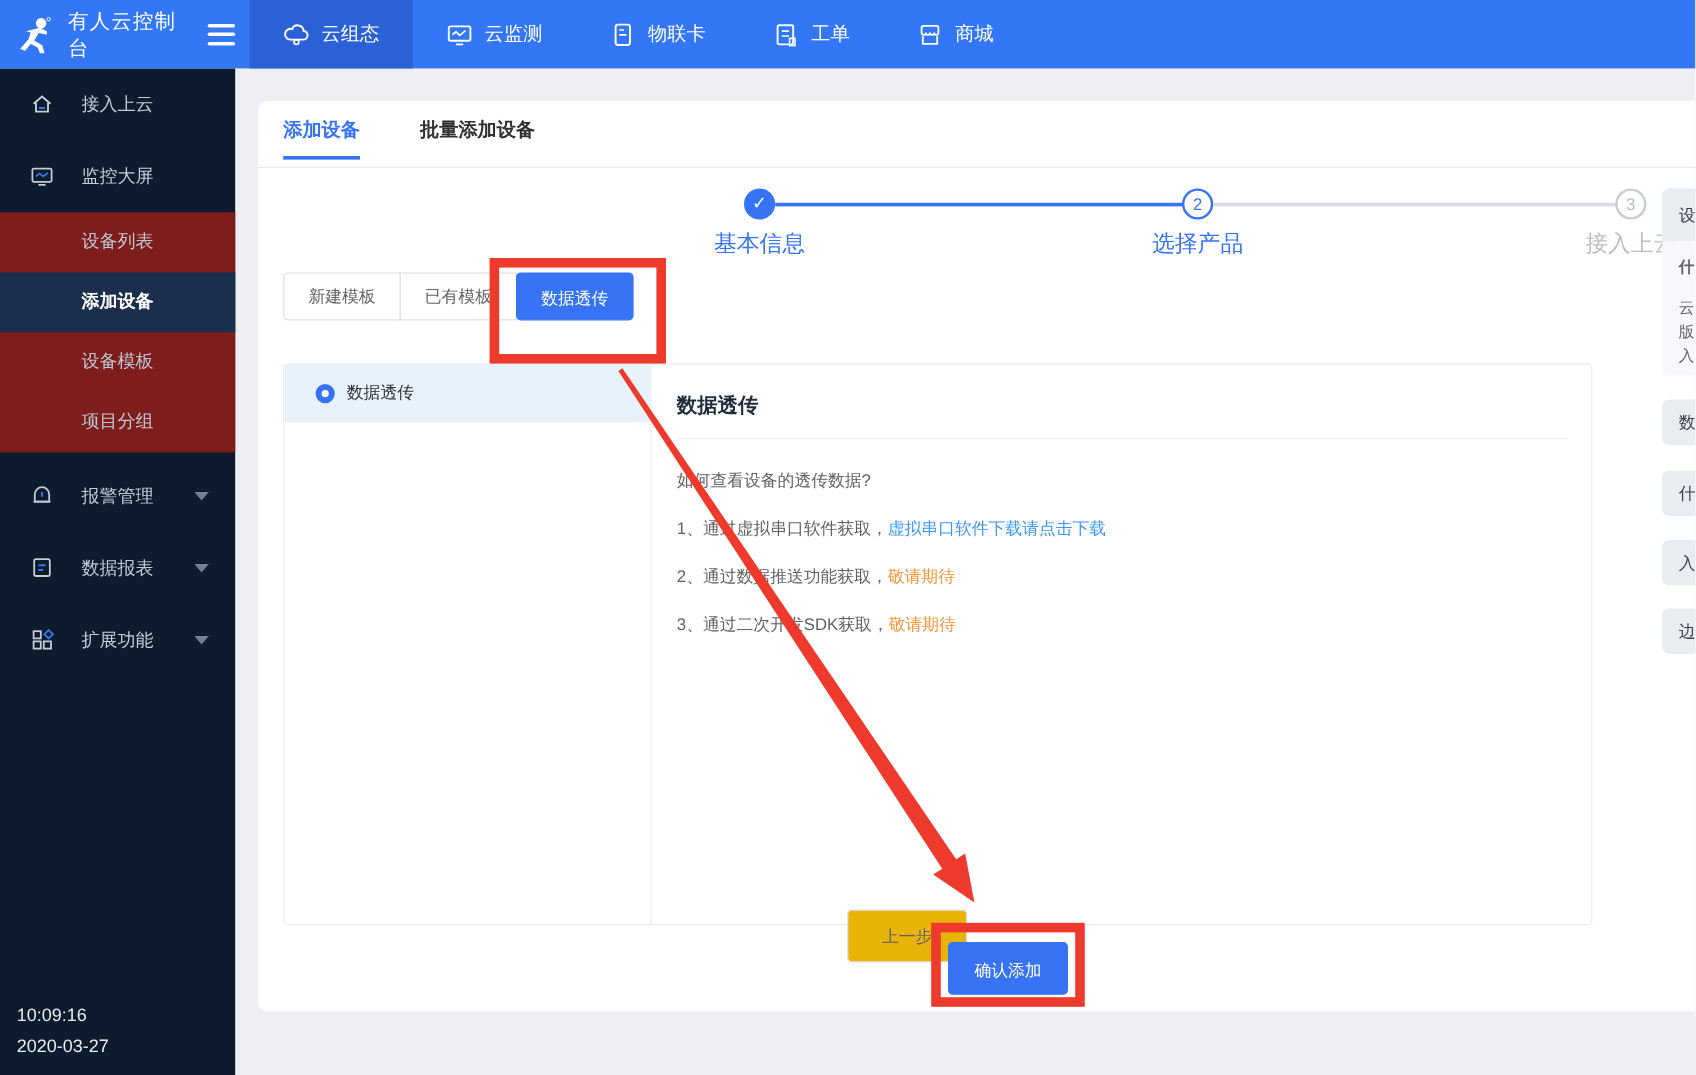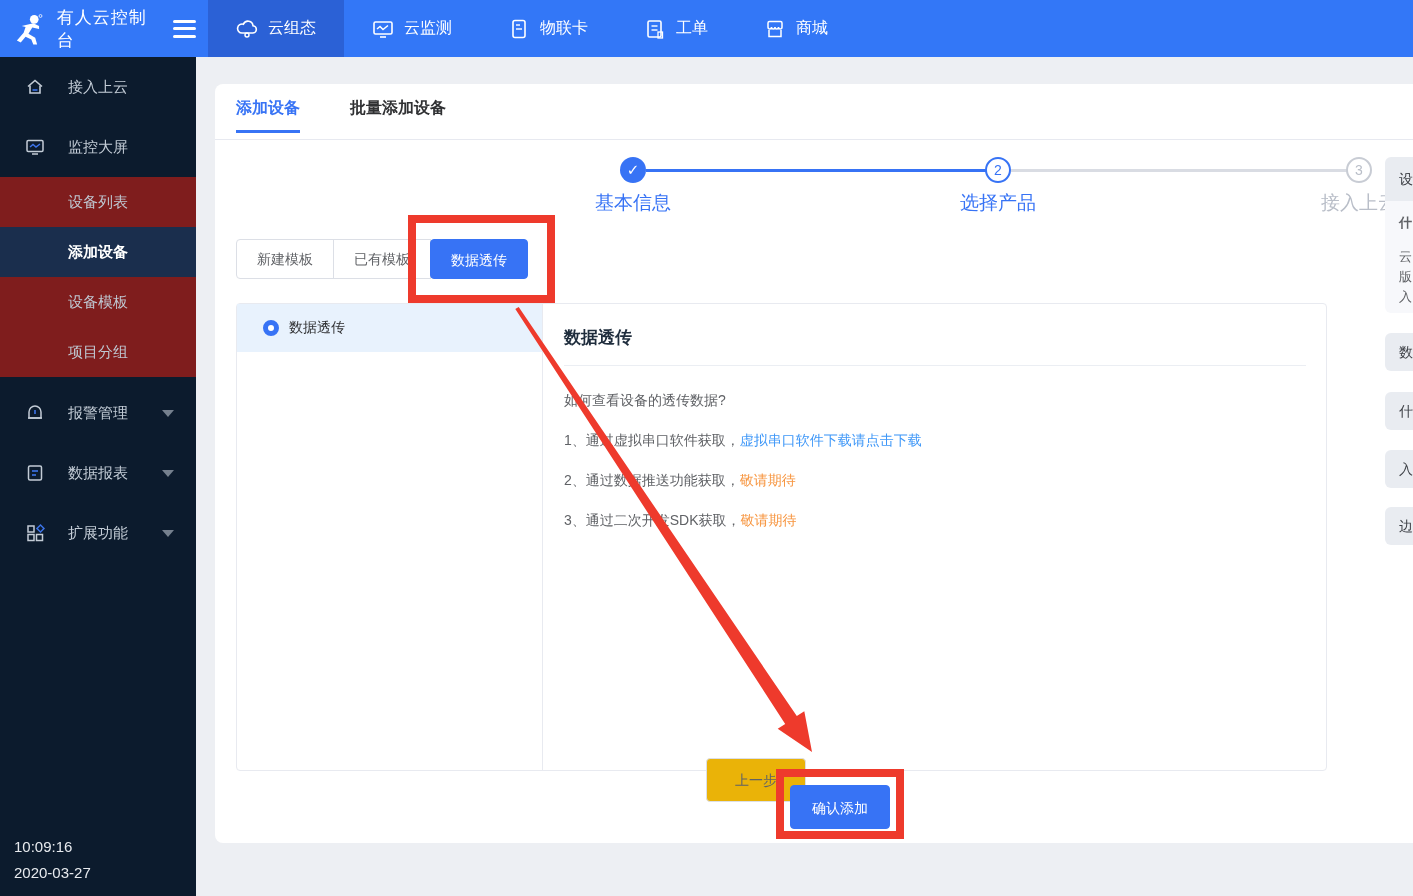--- a/index.html
+++ b/index.html
@@ -43,21 +43,21 @@
   .step-circle { position:absolute; width:26px; height:26px; border-radius:50%; text-align:center; z-index:2; }
   .sc-1 { left:405px; top:73px; background:#3773f5; color:#fff; line-height:26px; font-size:15px; }
   .sc-2 { left:770px; top:73px; background:#fff; border:2px solid #3773f5; color:#3773f5; line-height:22px; font-size:14px; }
   .sc-3 { left:1131px; top:73px; background:#fff; border:2px solid #c8ccd4; color:#b9bec8; line-height:22px; font-size:14px; }
   .step-label { position:absolute; top:106px; width:80px; text-align:center; font-size:19px; }
   .sl-1 { left:378px; color:#3773f5; }
   .sl-2 { left:743px; color:#3773f5; }
   .sl-3 { left:1104px; color:#b9bec8;text-align:center; }
 
   
-  .tpl-group { position:absolute; left:21px; top:155px; display:flex; }
+  .tpl-group { position:absolute; left:21px; top:143px; display:flex; }
   .tpl-btn { width:98px; height:40px; line-height:38px; text-align:center; border:1px solid #dcdfe6; background:#fff; color:#606266; font-size:14px; cursor:pointer; margin-right:-1px; }
   .tpl-btn.first { border-radius:4px 0 0 4px; }
   .tpl-btn.active { background:#3773f5; border-color:#3773f5; color:#fff; border-radius:4px; line-height:40px; }
 
   
   .panel { position:absolute; left:21px; top:219px; width:1091px; height:468px; border:1px solid #e8eaf0; border-radius:4px; background:#fff; }
   .panel-left { position:absolute; left:0; top:0; width:306px; height:100%; border-right:1px solid #e8eaf0; }
   .list-row { height:48px; display:flex; align-items:center; padding-left:26px; background:#e8f2fd; cursor:pointer; }
   .radio { width:16px; height:16px; border-radius:50%; border:5px solid #3773f5; background:#fff; margin-right:10px; }
   .list-label { color:#303133; font-size:14px; }

